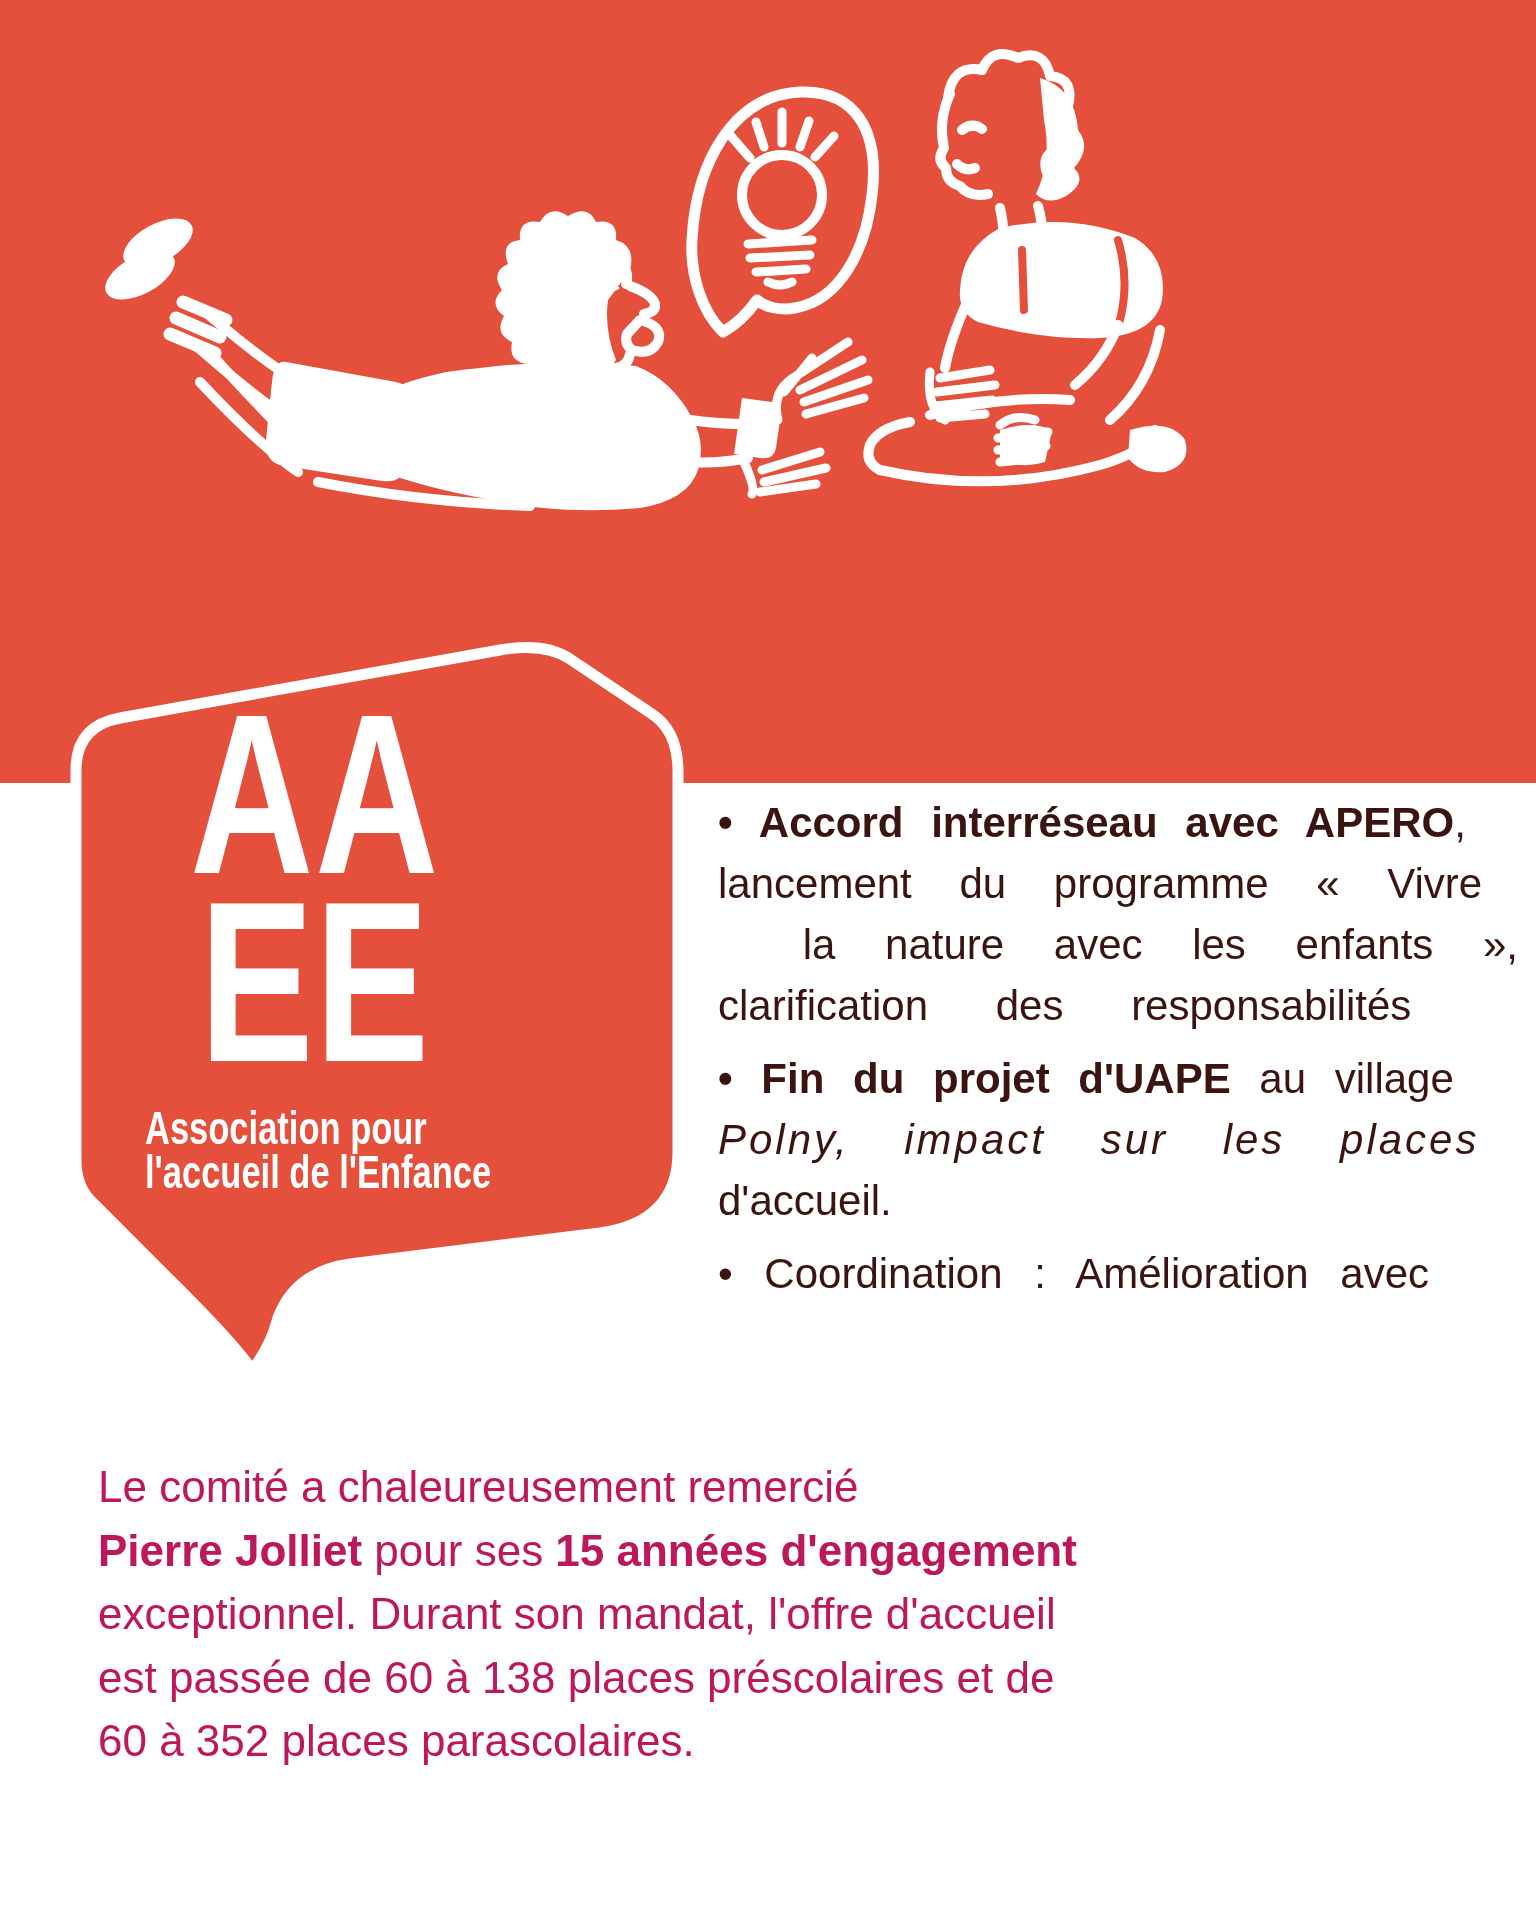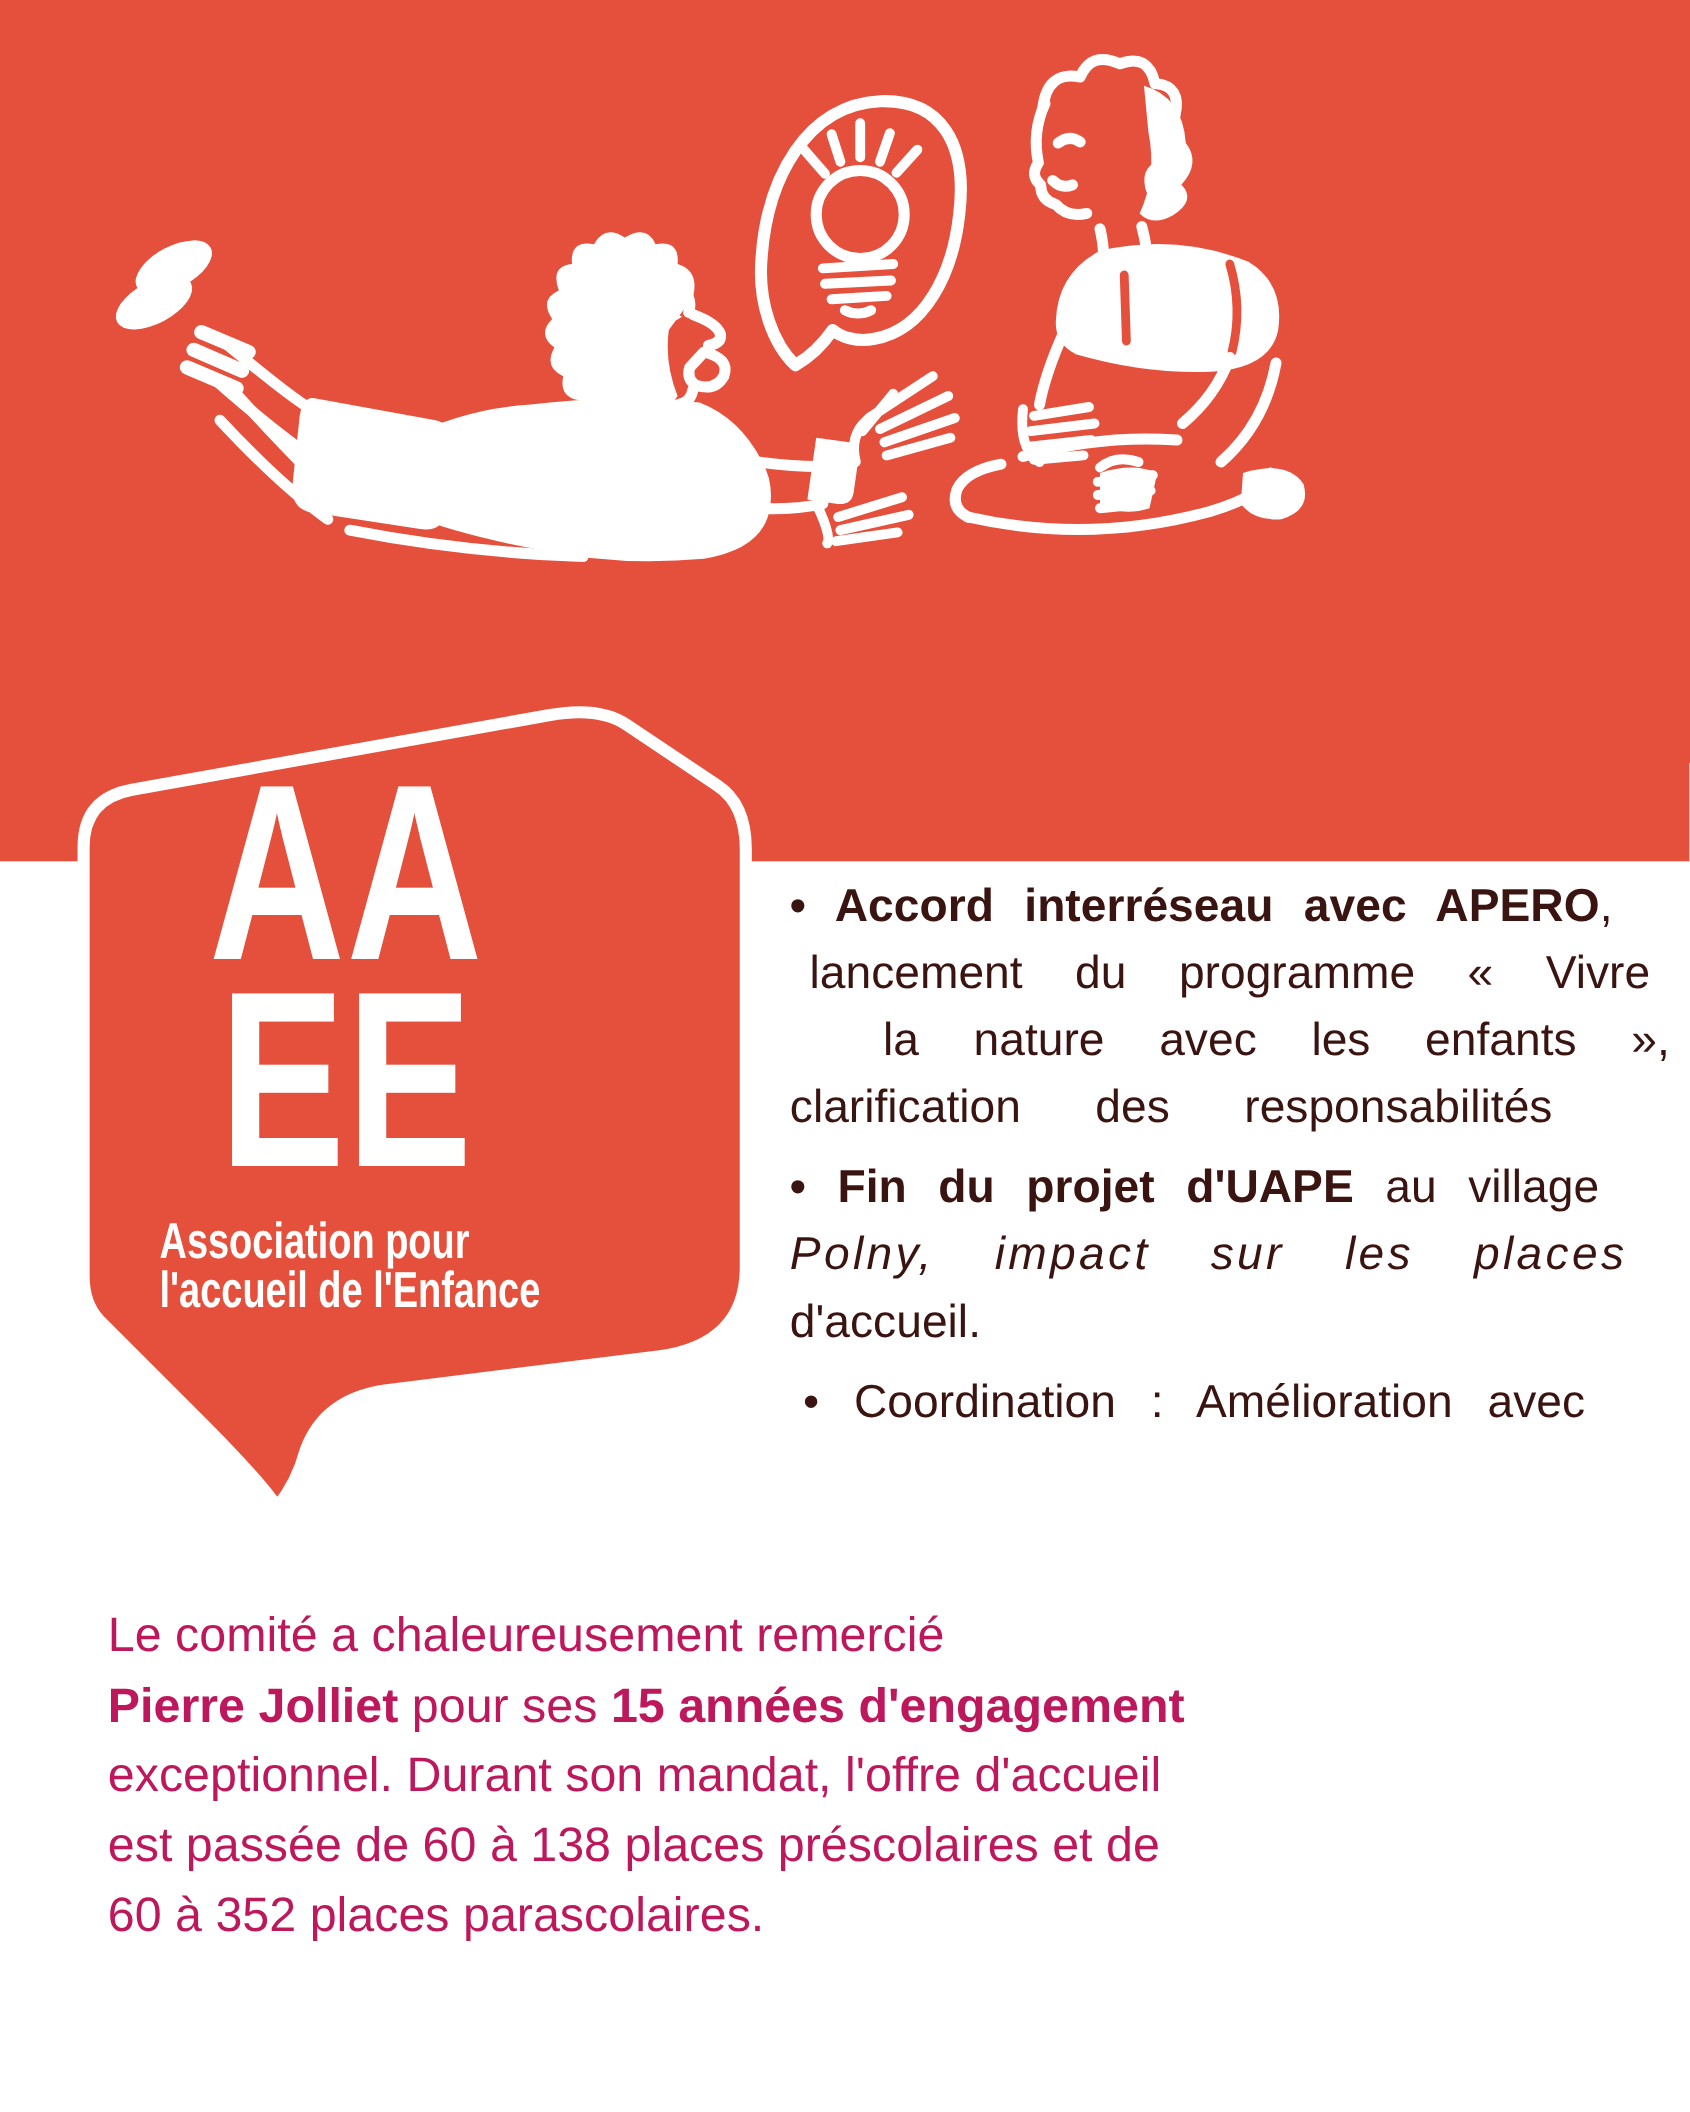--- a/index.html
+++ b/index.html
@@ -16,26 +16,26 @@
   .logo-sub{position:absolute;left:145px;top:1106px;color:#fff;font-weight:bold;
             font-size:46px;line-height:44px;white-space:nowrap;
             transform:scaleX(.75);transform-origin:0 0;}
   
   .bullets{position:absolute;left:718px;top:792px;width:800px;color:#3a1410;
            font-size:42px;line-height:61px;}
   .bullet + .bullet{margin-top:12px;}
   .ln{white-space:pre;}
   .b{font-weight:bold;}
   .bullet-0 .ln-0{word-spacing:16px;}
-  .bullet-0 .ln-1{word-spacing:36px;text-align:center;}
+  .bullet-0 .ln-1{word-spacing:36px;}
   .bullet-0 .ln-2{word-spacing:38px;text-align:right;}
   .bullet-0 .ln-3{word-spacing:56px;}
   .bullet-1 .ln-0{word-spacing:17px;}
   .bullet-1 .ln-1{word-spacing:40px;letter-spacing:3px;font-style:italic;}
-  .bullet-2 .ln-0{word-spacing:20px;margin-left:12px;}
+  .bullet-2 .ln-0{word-spacing:20px;}
   
   .outro{position:absolute;left:98px;top:1455px;width:1400px;color:#be185d;
          font-size:44px;line-height:63.5px;}
 </style>
 </head>
 <body>
 
 <div id="page">
 
   <div class="band"></div>

